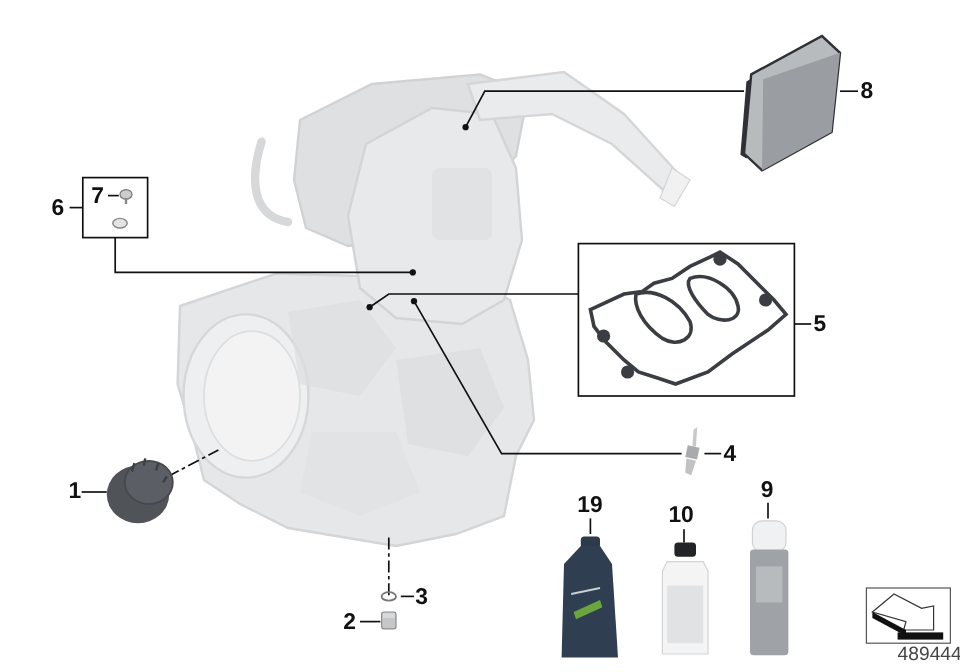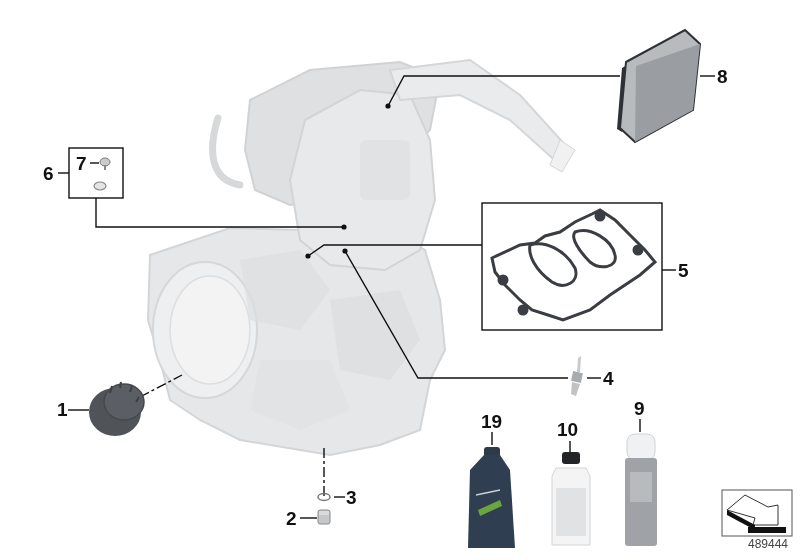--- a/index.html
+++ b/index.html
@@ -1,21 +1,21 @@
 <!DOCTYPE html>
 <html><head>
 <meta charset="utf-8">
 <style>
   html, body { margin:0; padding:0; background:#ffffff; }
   body { width:800px; height:560px; position:relative; overflow:hidden;
          font-family:"Liberation Sans", sans-serif; }
   #stage { position:absolute; left:0; top:0; width:800px; height:560px; }
   .callout { position:absolute; font-family:"Liberation Sans", sans-serif;
              font-weight:bold; font-size:19px; color:#111; line-height:1; }
-  .diagram-id { position:absolute; left:748px; top:537px; font-size:12px;
+  .diagram-id { position:absolute; left:748px; top:537px; font-size:16px;
                 color:#444; font-family:"Liberation Sans", sans-serif; }
 </style>
 </head>
 <body>
 
 <div id="stage">
   <svg width="800" height="560" viewBox="0 0 800 560" xmlns="http://www.w3.org/2000/svg">
 
     <g>
 

